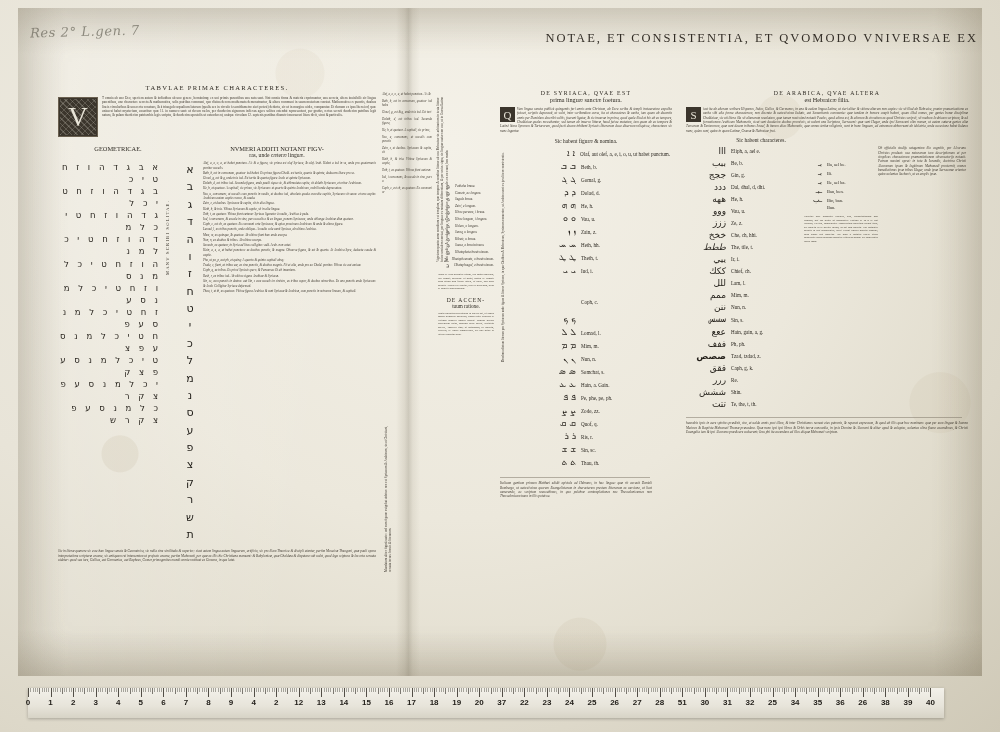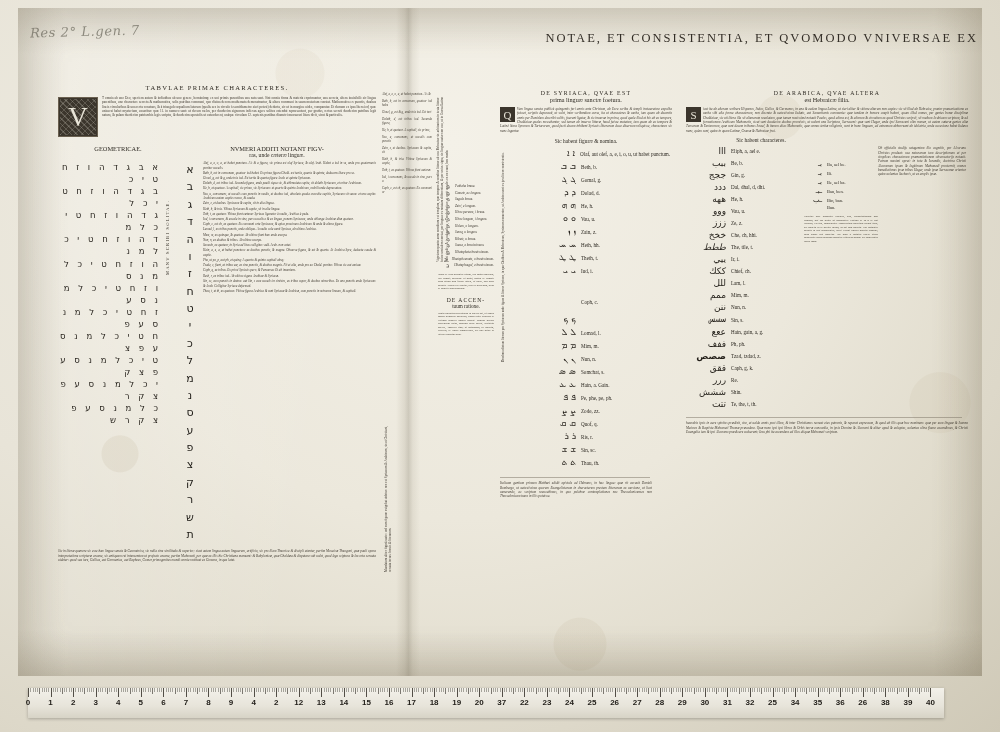--- a/index.html
+++ b/index.html
@@ -1050,21 +1050,21 @@
         <div class="num" style="left: 428.67px;">19</div>
         <div class="num" style="left: 451.23px;">20</div>
         <div class="num" style="left: 473.79px;">37</div>
         <div class="num" style="left: 496.35px;">22</div>
         <div class="num" style="left: 518.92px;">23</div>
         <div class="num" style="left: 541.48px;">24</div>
         <div class="num" style="left: 564.04px;">25</div>
         <div class="num" style="left: 586.6px;">26</div>
         <div class="num" style="left: 609.16px;">27</div>
         <div class="num" style="left: 631.72px;">28</div>
-        <div class="num" style="left: 654.29px;">29</div>
+        <div class="num" style="left: 654.29px;">51</div>
         <div class="num" style="left: 676.85px;">30</div>
         <div class="num" style="left: 699.41px;">31</div>
         <div class="num" style="left: 721.97px;">32</div>
         <div class="num" style="left: 744.53px;">25</div>
         <div class="num" style="left: 767.09px;">34</div>
         <div class="num" style="left: 789.66px;">35</div>
         <div class="num" style="left: 812.22px;">36</div>
         <div class="num" style="left: 834.78px;">26</div>
         <div class="num" style="left: 857.34px;">38</div>
         <div class="num" style="left: 879.9px;">39</div>

